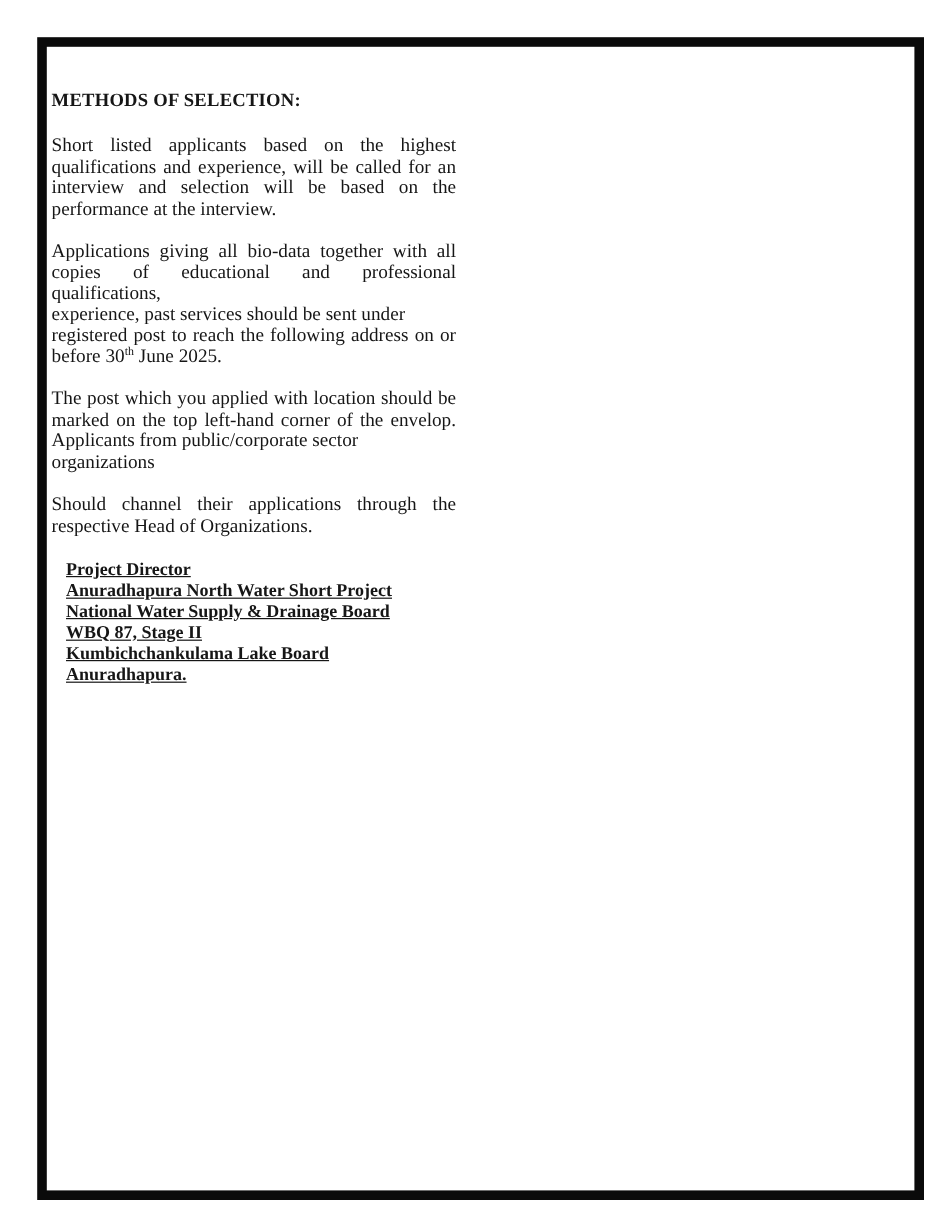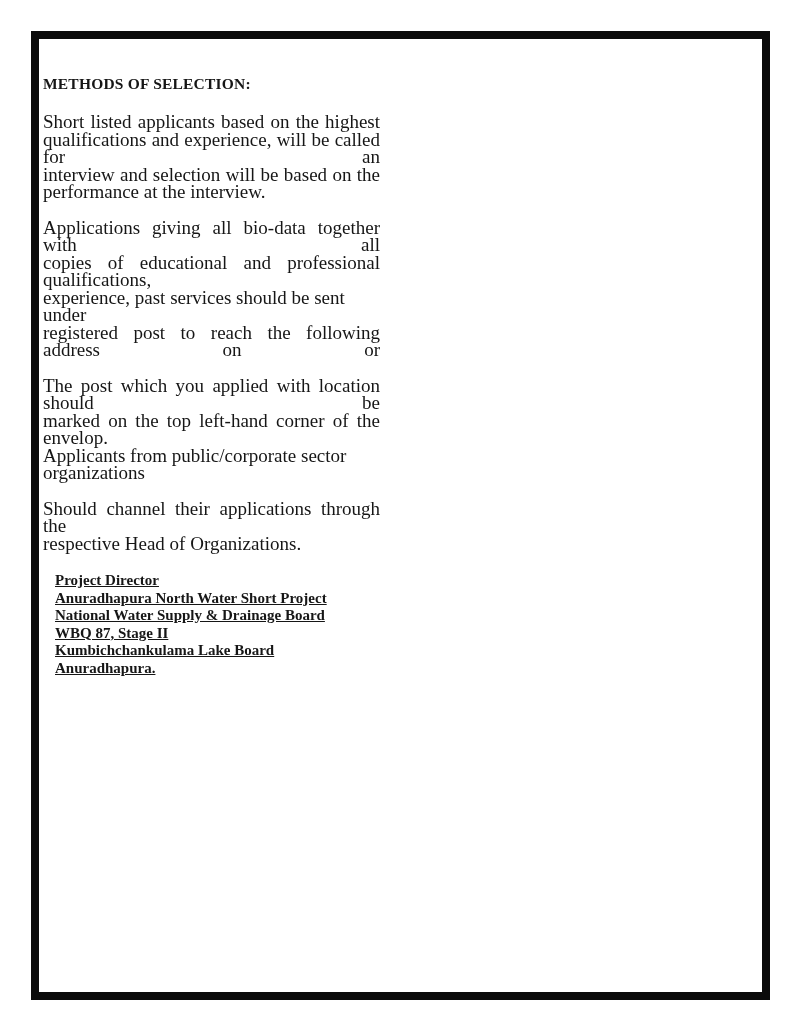--- a/index.html
+++ b/index.html
@@ -32,21 +32,21 @@
     width: 337px;
   }
   .heading {
     font-weight: bold;
     font-size: 15.5px;
     line-height: 18px;
     margin: 0 0 20px 0;
     letter-spacing: 0.2px;
   }
   .paragraph {
-    font-size: 19px;
+    font-size: 16px;
     line-height: 17.5px;
     margin: 0 0 18px 0;
   }
   .line {
     white-space: normal;
   }
   .line.j {
     text-align: justify;
     text-align-last: justify;
   }
@@ -74,20 +74,21 @@
           <div class="line j">Short listed applicants based on the highest</div>
           <div class="line j">qualifications and experience, will be called for an</div>
           <div class="line j">interview and selection will be based on the</div>
           <div class="line">performance at the interview.</div>
         </div>
         <div class="paragraph">
           <div class="line j">Applications giving all bio-data together with all</div>
           <div class="line j">copies of educational and professional qualifications,</div>
           <div class="line">experience, past services should be sent under</div>
           <div class="line j">registered post to reach the following address on or</div>
+          <div class="line"><span>before 30</span><sup>th</sup><span> June 2025.</span></div>
         </div>
         <div class="paragraph">
           <div class="line j">The post which you applied with location should be</div>
           <div class="line j">marked on the top left-hand corner of the envelop.</div>
           <div class="line">Applicants from public/corporate sector organizations</div>
         </div>
         <div class="paragraph">
           <div class="line j">Should channel their applications through the</div>
           <div class="line">respective Head of Organizations.</div>
         </div>

